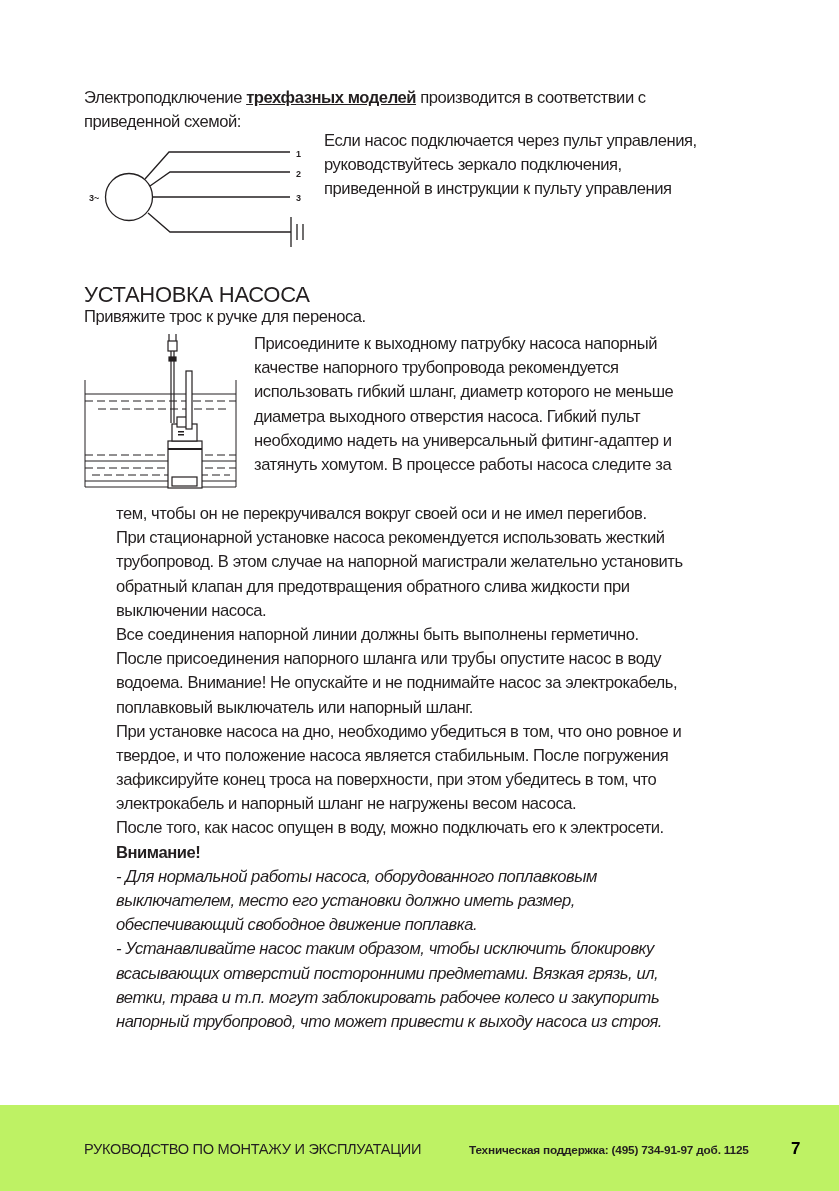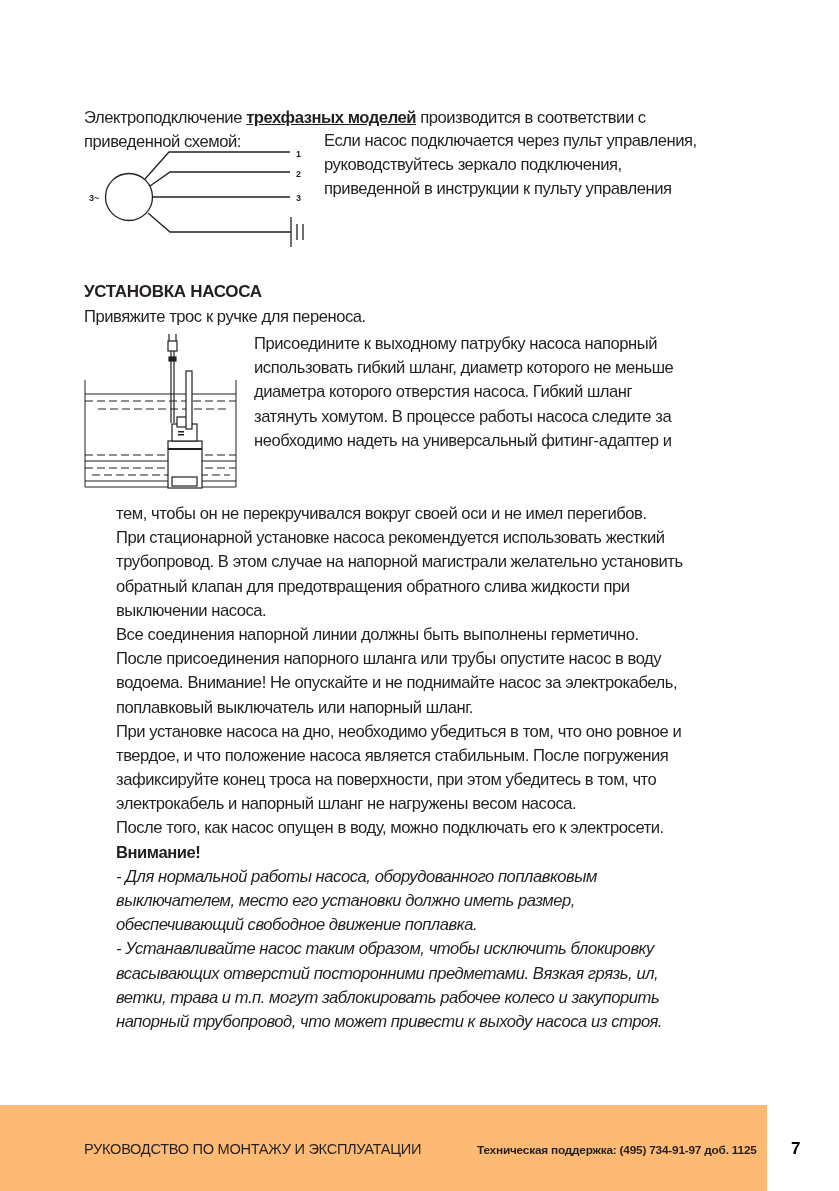--- a/index.html
+++ b/index.html
@@ -3,32 +3,32 @@
 <meta charset="utf-8">
 <style>
   html, body { margin:0; padding:0; }
   body { width:839px; height:1191px; background:#ffffff; position:relative; overflow:hidden;
          font-family:"Liberation Sans", sans-serif; color:#231f20; }
   .txt { position:absolute; left:84px; font-size:16.6px; line-height:24.2px; letter-spacing:-0.45px; white-space:nowrap; }
   .line { display:block; height:24.2px; }
   .b { font-weight:bold; }
   .u { text-decoration:underline; }
   .i { font-style:italic; }
-  .heading { position:absolute; left:84px; top:282px; font-size:17px; font-weight:bold; letter-spacing:-0.3px; }
+  .heading { position:absolute; left:84px; top:282px; font-size:22px; font-weight:normal; letter-spacing:-0.3px; }
   #diagram { position:absolute; left:80px; top:140px; }
   #pump { position:absolute; left:80px; top:330px; }
-  .footer { position:absolute; left:0; top:1105px; width:767px; height:86px; background:#fdba74; }
+  .footer { position:absolute; left:0; top:1105px; width:839px; height:86px; background:#bef264; }
   .footer .title { position:absolute; left:84px; top:36px; font-size:14.6px; letter-spacing:-0.3px; color:#231f20; }
-  .footer .support { position:absolute; left:469px; top:38px; font-size:11.8px; font-weight:bold; letter-spacing:-0.2px; color:#231f20;margin-left:8px; }
+  .footer .support { position:absolute; left:469px; top:38px; font-size:11.8px; font-weight:bold; letter-spacing:-0.2px; color:#231f20; }
   .footer .pagenum { position:absolute; left:791px; top:34px; font-size:17px; font-weight:bold; color:#000; }
 </style>
 </head>
 <body>
 
-<div class="txt" style="top:86px;margin-top:20px;">
+<div class="txt" style="top:86px;">
   <span class="line"><span>Электроподключение </span><span class="b u">трехфазных моделей</span><span> производится в соответствии с</span></span>
   <span class="line">приведенной схемой:</span>
 </div>
 
 <svg id="diagram" width="240" height="110" viewBox="0 0 240 110">
   <g stroke="#231f20" stroke-width="1.3" fill="none">
     <circle cx="49" cy="57" r="23.5"></circle>
 
     <polyline points="65,39 89,12 210,12"></polyline>
 
@@ -93,24 +93,25 @@
   </g>
   <g fill="#231f20">
     <rect x="88" y="118" width="34" height="2"></rect>
     <rect x="98" y="101" width="6" height="1.5"></rect>
     <rect x="98" y="104" width="6" height="1.5"></rect>
   </g>
 </svg>
 
 <div class="txt" style="left:254px; top:332px;">
   <span class="line">Присоедините к выходному патрубку насоса напорный</span>
+  <span class="line">качестве напорного трубопровода рекомендуется</span>
   <span class="line">использовать гибкий шланг, диаметр которого не меньше</span>
-  <span class="line">диаметра которого отверстия насоса. Гибкий шланг</span>
+  <span class="line">диаметра выходного отверстия насоса. Гибкий пульт</span>
+  <span class="line">необходимо надеть на универсальный фитинг-адаптер и</span>
   <span class="line">затянуть хомутом. В процессе работы насоса следите за</span>
-  <span class="line">необходимо надеть на универсальный фитинг-адаптер и</span>
 </div>
 
 <div class="txt" style="top:502px;margin-left:32px;">
   <span class="line">тем, чтобы он не перекручивался вокруг своей оси и не имел перегибов.</span>
   <span class="line">При стационарной установке насоса рекомендуется использовать жесткий</span>
   <span class="line">трубопровод. В этом случае на напорной магистрали желательно установить</span>
   <span class="line">обратный клапан для предотвращения обратного слива жидкости при</span>
   <span class="line">выключении насоса.</span>
   <span class="line">Все соединения напорной линии должны быть выполнены герметично.</span>
   <span class="line">После присоединения напорного шланга или трубы опустите насос в воду</span>

